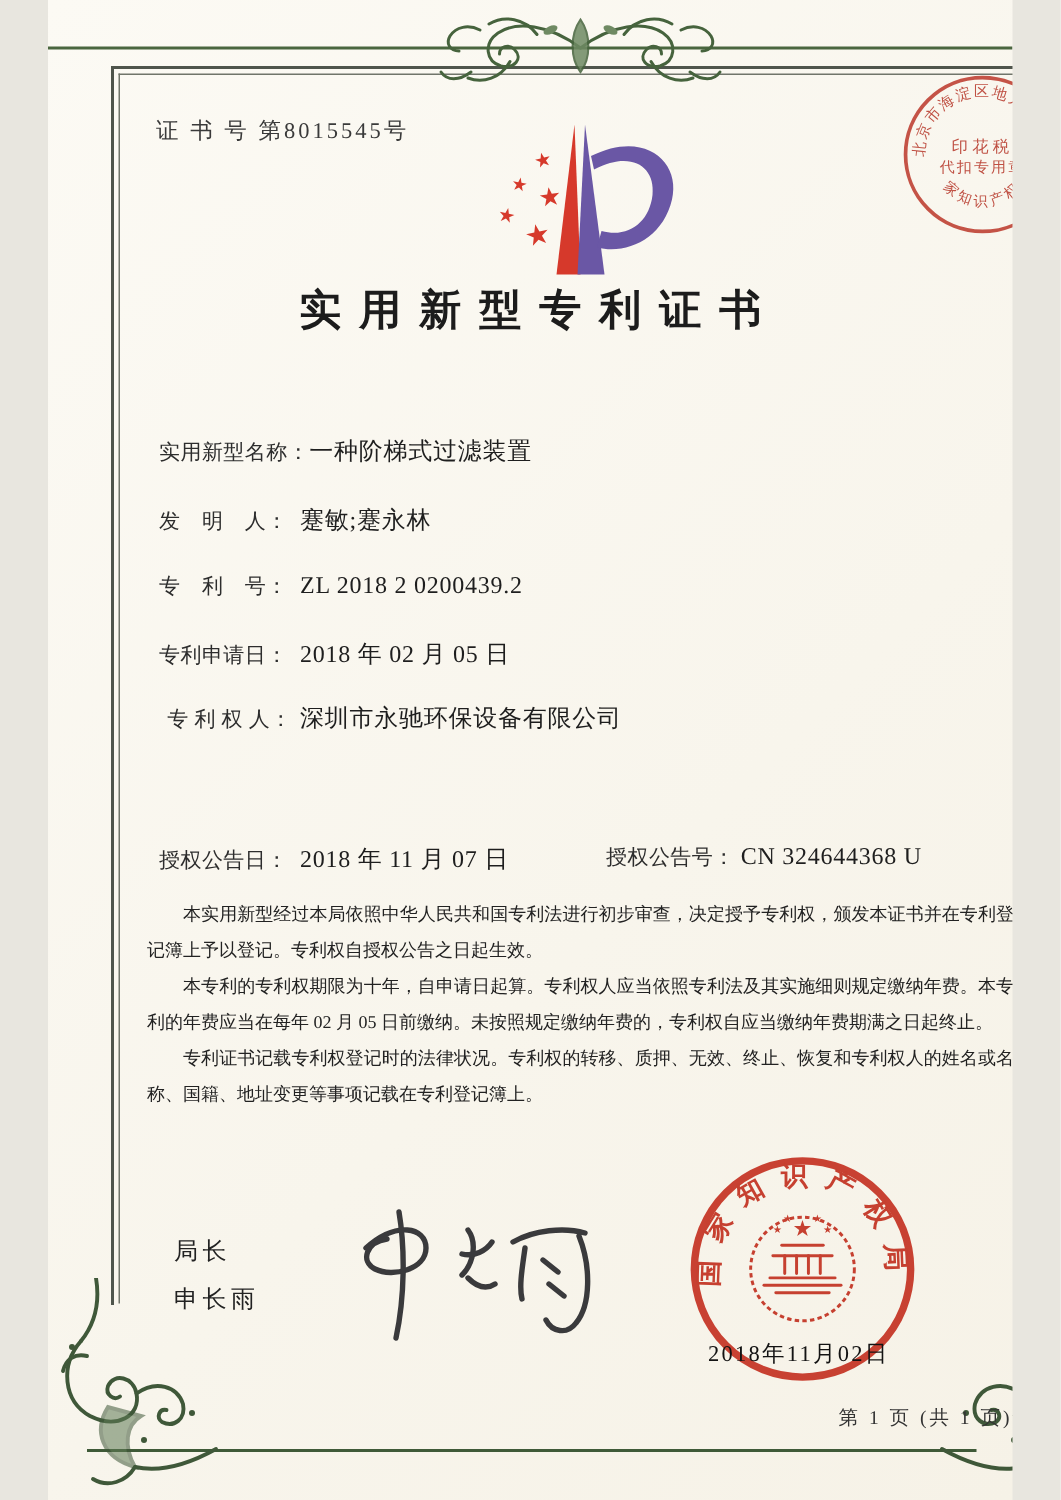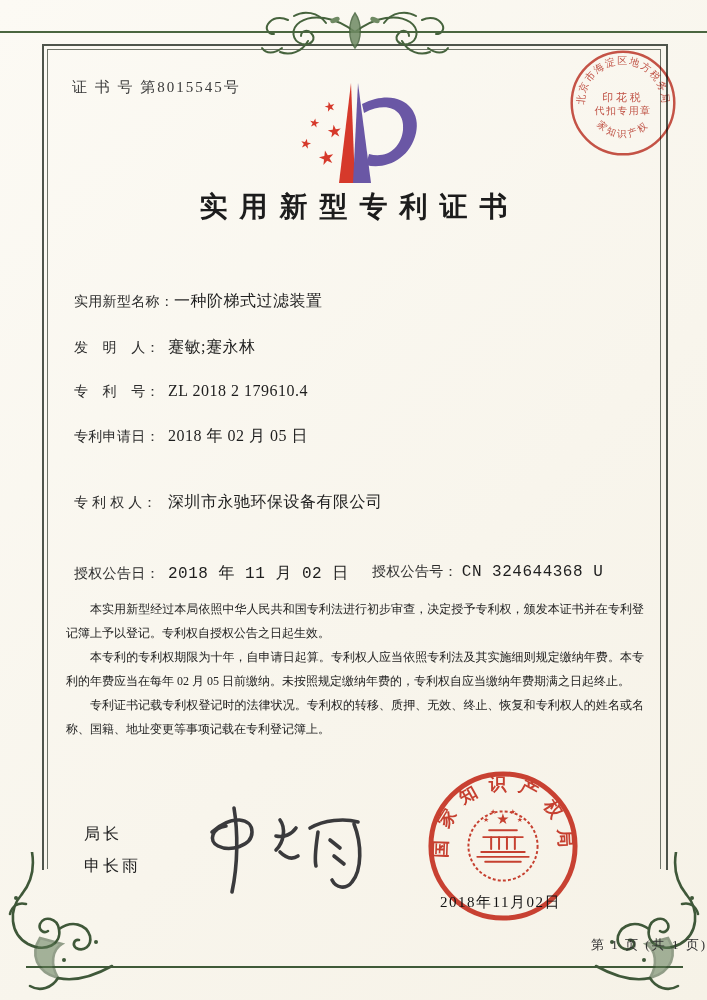--- a/index.html
+++ b/index.html
@@ -1,18 +1,18 @@
 <!DOCTYPE html>
 <html><head>
 <meta charset="utf-8">
 <style>
   html,body { margin:0; padding:0; }
   body { background:#e8e6df; font-family:"Liberation Serif","DejaVu Serif",serif; }
   .page {
-    position:relative; width:707px; height:1000px; margin:0 auto;
+    position:relative; width:643px; height:1000px; margin:0 auto;
     background:linear-gradient(135deg,#fcfaf4 0%,#f8f5ec 60%,#f6f2e7 100%);
     overflow:hidden;
   }
   
   .green-top-line { position:absolute; left:0; right:0; top:31px; height:2px; background:#4a663f; }
   .green-bottom-line { position:absolute; left:26px; right:24px; top:966px; height:2px; background:#3f5a38; }
   .frame-outer {
     position:absolute; left:42px; top:44px; width:622px; height:824px;
     border-top:2px solid #4f554c; border-left:2px solid #4f554c; border-right:2px solid #4f554c;
   }
@@ -139,33 +139,33 @@
   <div class="field-row" style="top:291px;">
     <span class="f-label">实用新型名称：</span>
     <span class="f-value">一种阶梯式过滤装置</span>
   </div>
   <div class="field-row" style="top:337px;">
     <span class="f-label">发　明　人：</span>
     <span class="f-value">蹇敏;蹇永林</span>
   </div>
   <div class="field-row" style="top:382px;">
     <span class="f-label">专　利　号：</span>
-    <span class="f-value">ZL 2018 2 179610.4</span>
+    <span class="f-value">ZL 2018 2 0200439.2</span>
   </div>
   <div class="field-row" style="top:426px;">
     <span class="f-label">专利申请日：</span>
     <span class="f-value">2018 年 02 月 05 日</span>
   </div>
-  <div class="field-row" style="top:492px;">
+  <div class="field-row" style="top:469px;text-align:center;">
     <span class="f-label">专 利 权 人：</span>
     <span class="f-value">深圳市永驰环保设备有限公司</span>
   </div>
-  <div class="field-row row-grant" style="top:563px;font-family:Liberation Mono, monospace;">
+  <div class="field-row row-grant" style="top:563px;">
     <span class="f-label">授权公告日：</span>
-    <span class="f-value">2018 年 11 月 02 日</span>
+    <span class="f-value">2018 年 11 月 07 日</span>
     <span class="grant-group">
       <span class="f-label">授权公告号：</span>
       <span class="f-value">CN 324644368 U</span>
     </span>
   </div>
 
   <div class="body-text">
     <p>本实用新型经过本局依照中华人民共和国专利法进行初步审查，决定授予专利权，颁发本证书并在专利登记簿上予以登记。专利权自授权公告之日起生效。</p>
     <p>本专利的专利权期限为十年，自申请日起算。专利权人应当依照专利法及其实施细则规定缴纳年费。本专利的年费应当在每年 02 月 05 日前缴纳。未按照规定缴纳年费的，专利权自应当缴纳年费期满之日起终止。</p>
     <p>专利证书记载专利权登记时的法律状况。专利权的转移、质押、无效、终止、恢复和专利权人的姓名或名称、国籍、地址变更等事项记载在专利登记簿上。</p>

